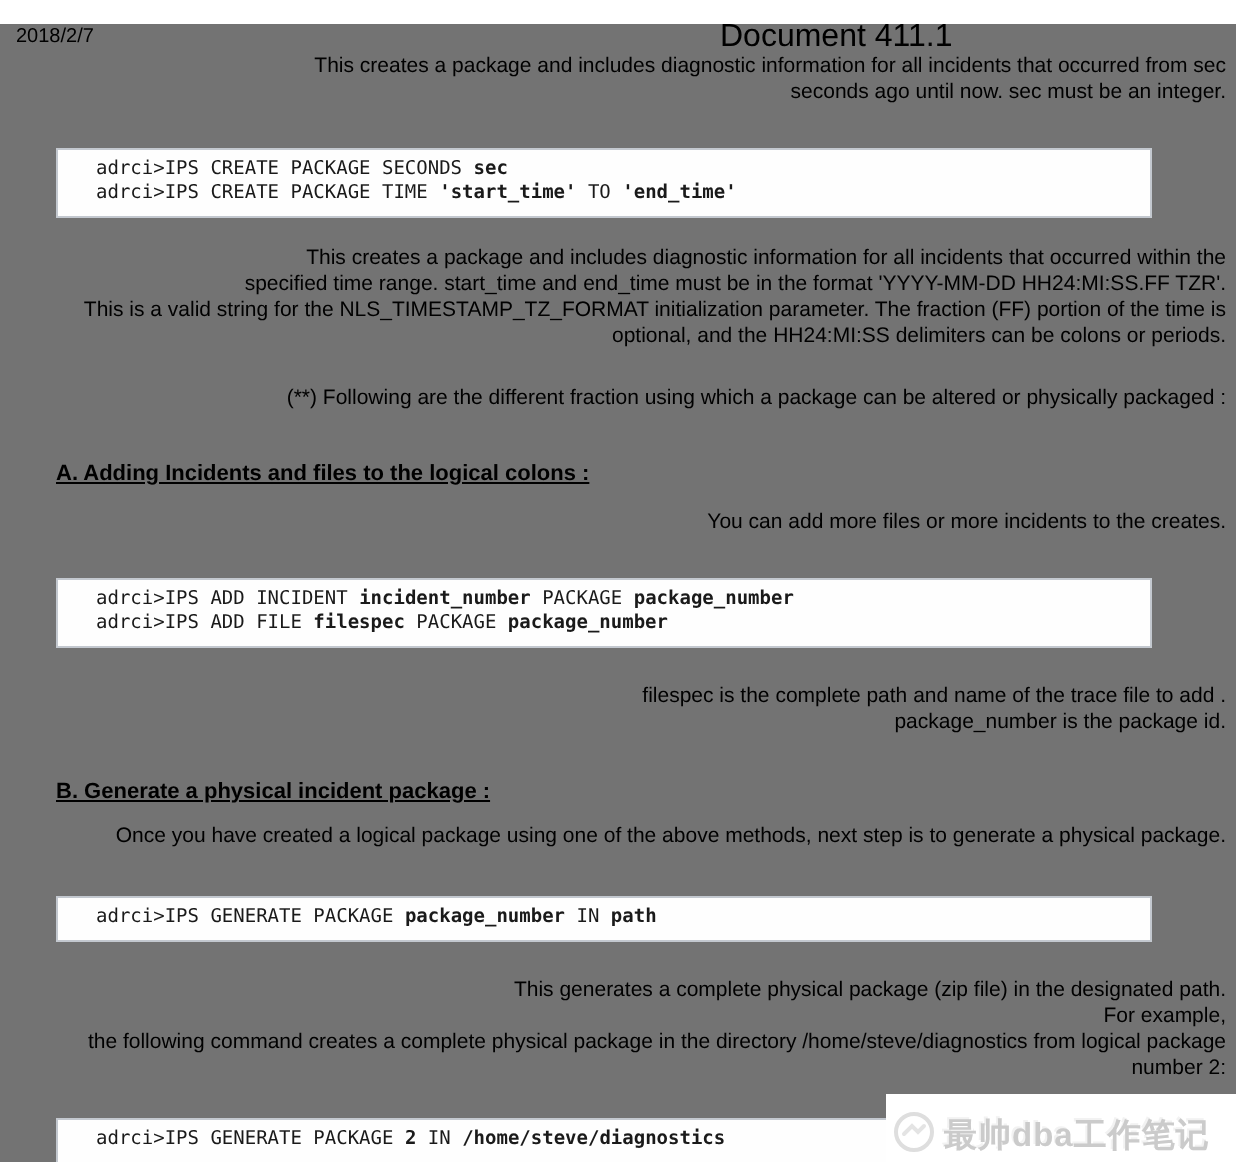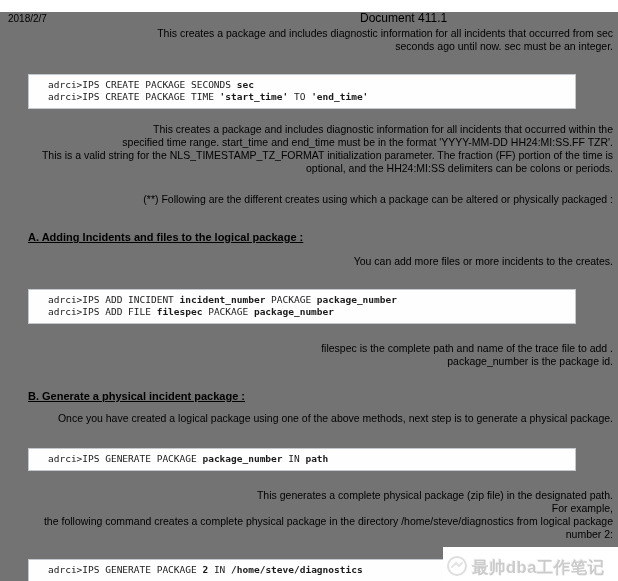--- a/index.html
+++ b/index.html
@@ -11,21 +11,21 @@
     color:#000;
     overflow:hidden;
     margin-top:12px;
   }
   .hdr-date{
     position:absolute;top:1px;left:8px;
     font-size:10px;line-height:11px;
   }
   .hdr-doc{
     position:absolute;top:1px;left:360px;
-    font-size:12px;line-height:11px;
+    font-size:16px;line-height:11px;
   }
   .para{
     position:absolute;left:28px;width:585px;margin:0;
     font-size:10.5px;line-height:13px;
     white-space:pre-line;
     text-align:right;
   }
   .heading{
     position:absolute;left:28px;margin:0;
     font-size:11px;line-height:13px;
@@ -70,23 +70,23 @@
   <p class="para" style="top:15px">This creates a package and includes diagnostic information for all incidents that occurred from sec
 seconds ago until now. sec must be an integer.</p>
 
   <div class="codebox" style="top:62px"><div><span>adrci&gt;IPS CREATE PACKAGE SECONDS </span><span class="b">sec</span></div><div><span>adrci&gt;IPS CREATE PACKAGE TIME </span><span class="b">'start_time'</span><span> TO </span><span class="b">'end_time'</span></div></div>
 
   <p class="para" style="top:111px">This creates a package and includes diagnostic information for all incidents that occurred within the
 specified time range. start_time and end_time must be in the format 'YYYY-MM-DD HH24:MI:SS.FF TZR'.
 This is a valid string for the NLS_TIMESTAMP_TZ_FORMAT initialization parameter. The fraction (FF) portion of the time is
 optional, and the HH24:MI:SS delimiters can be colons or periods.</p>
 
-  <p class="para" style="top:181px">(**) Following are the different creates using which a package can be altered or physically packaged :</p>
+  <p class="para" style="top:181px">(**) Following are the different fraction using which a package can be altered or physically packaged :</p>
 
-  <h3 class="heading" style="top:219px">A. Adding Incidents and files to the logical package :</h3>
+  <h3 class="heading" style="top:219px">A. Adding Incidents and files to the logical colons :</h3>
 
   <p class="para" style="top:243px">You can add more files or more incidents to the creates.</p>
 
   <div class="codebox" style="top:277px"><div><span>adrci&gt;IPS ADD INCIDENT </span><span class="b">incident_number</span><span> PACKAGE </span><span class="b">package_number</span></div><div><span>adrci&gt;IPS ADD FILE </span><span class="b">filespec</span><span> PACKAGE </span><span class="b">package_number</span></div></div>
 
   <p class="para" style="top:330px">filespec is the complete path and name of the trace file to add .
 package_number is the package id.</p>
 
   <h3 class="heading" style="top:378px">B. Generate a physical incident package :</h3>
 

